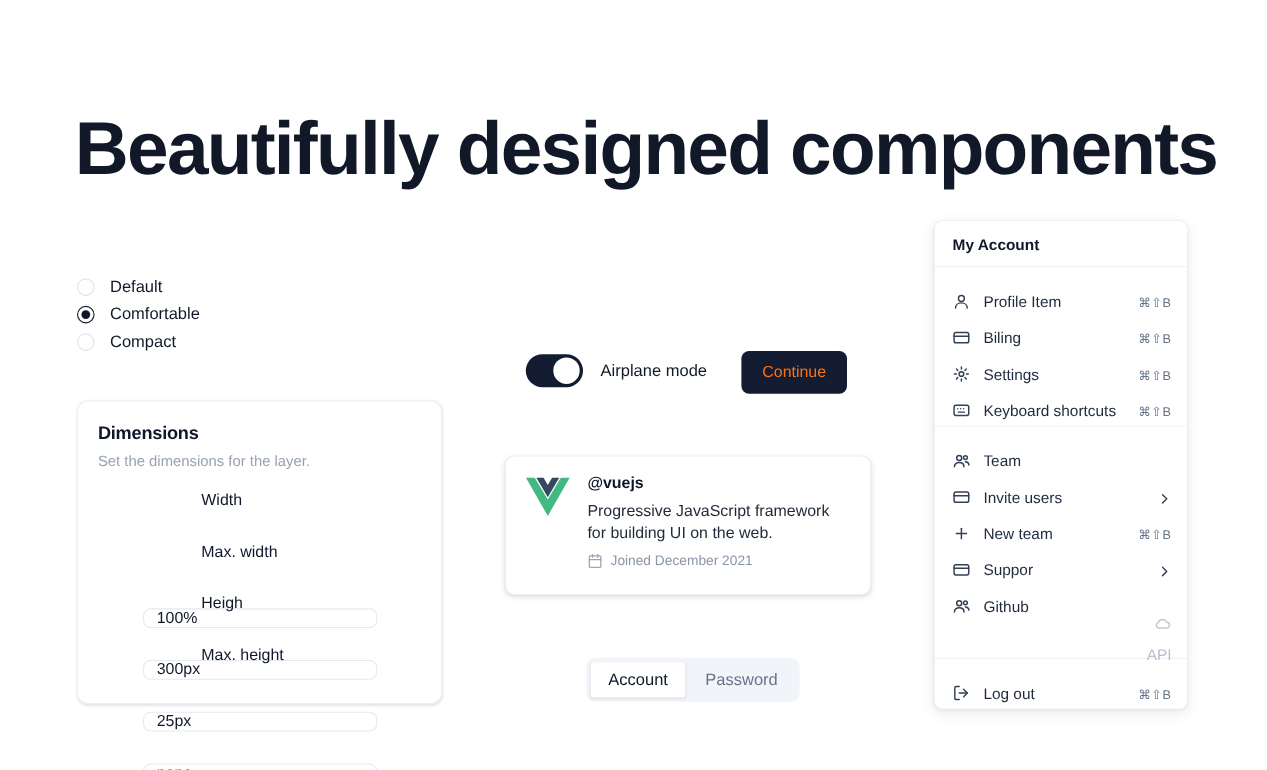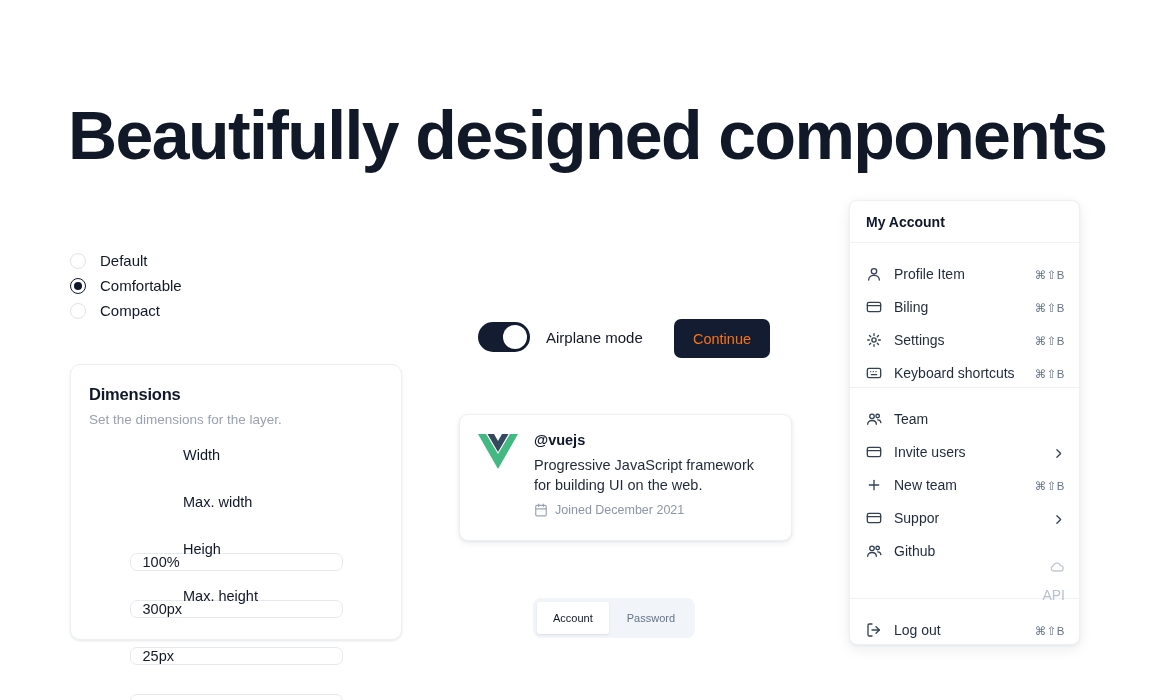--- a/index.html
+++ b/index.html
@@ -93,21 +93,21 @@
 
   
   .tabs {
     position: absolute; left: 533px; top: 598px; height: 40px;
     background: #f1f5f9; border-radius: 8px; padding: 4px;
     display: flex; align-items: center; gap: 2px;
   }
   .tab {
     height: 32px; padding: 0 16px; border-radius: 2px;
     display: flex; align-items: center; justify-content: center;
-    font-size: 11px; color: #64748b; cursor: pointer; background: transparent; border: none;
+    font-size: 15px; color: #64748b; cursor: pointer; background: transparent; border: none;
     font-family: inherit;
   }
   .tab.active { background: #ffffff; color: #0f172a; font-weight: 400;
     box-shadow: 0 1px 2px rgba(15,23,42,.10); }
 
   
   .menu {
     position: absolute; left: 849px; top: 200px; width: 231px;
     background: #fff; border: 1px solid #edf0f4; border-radius: 8px;
     box-shadow: 0 4px 14px rgba(15,23,42,.08), 0 1px 3px rgba(15,23,42,.05);

